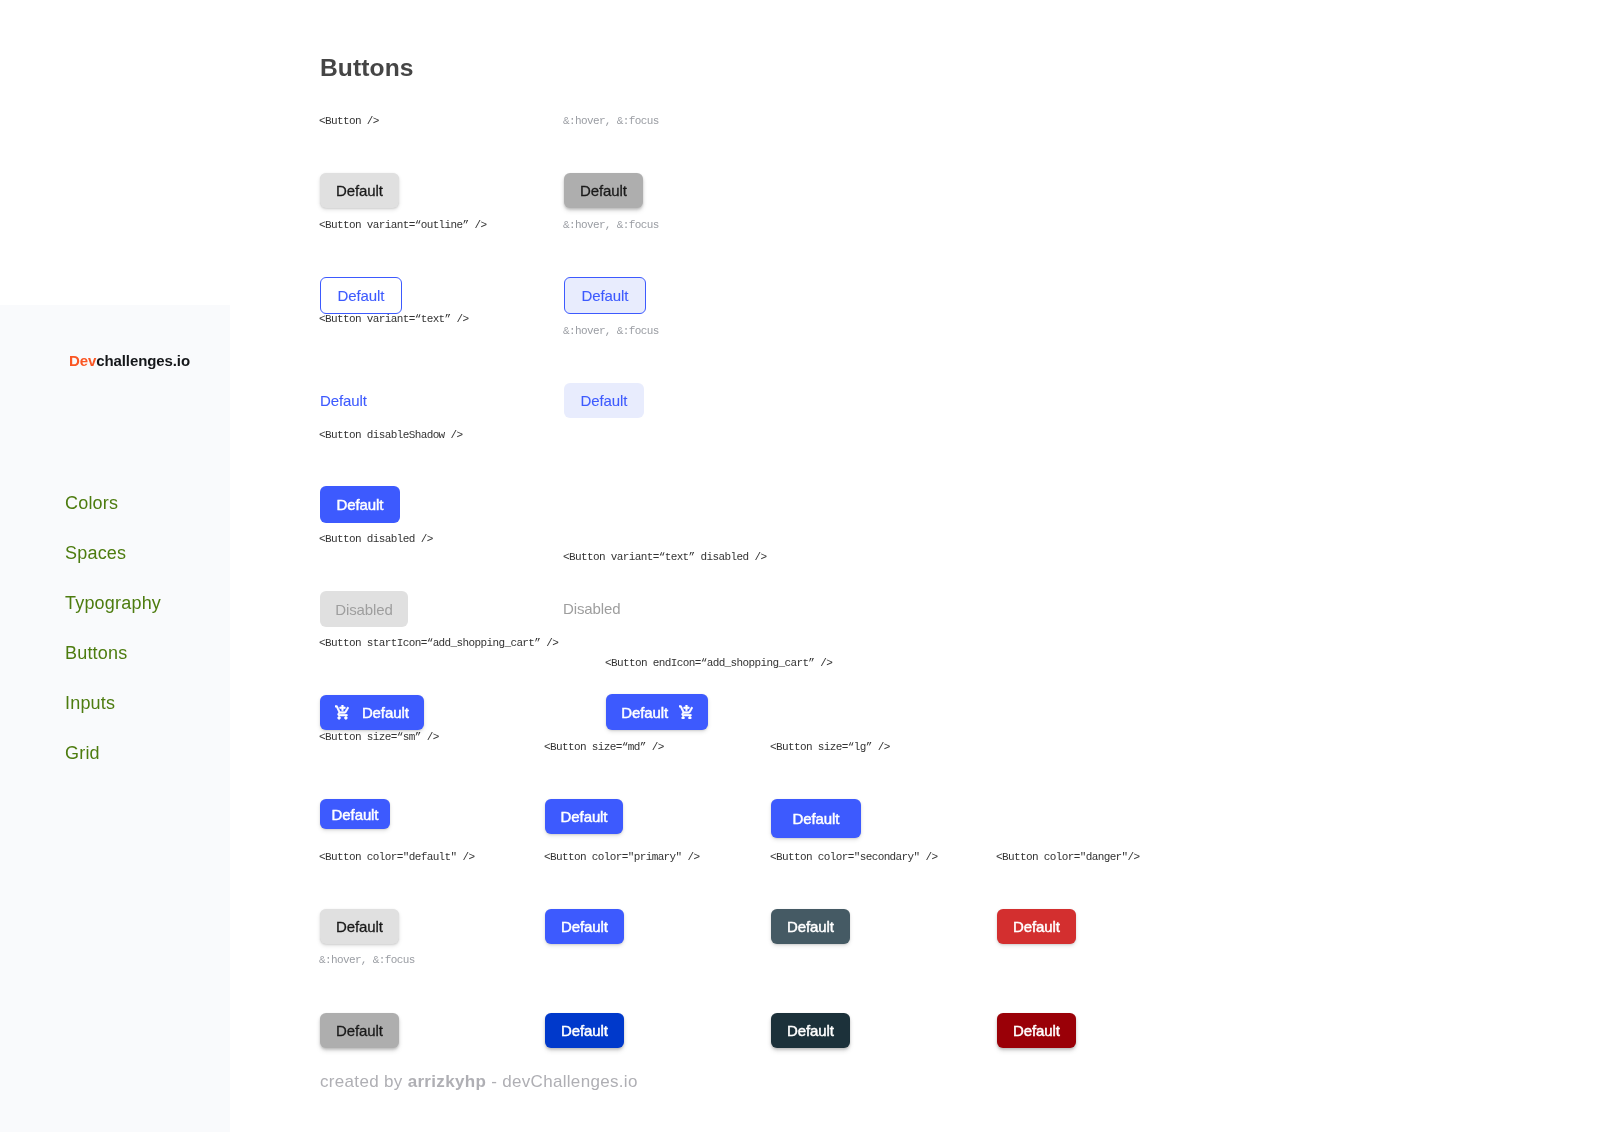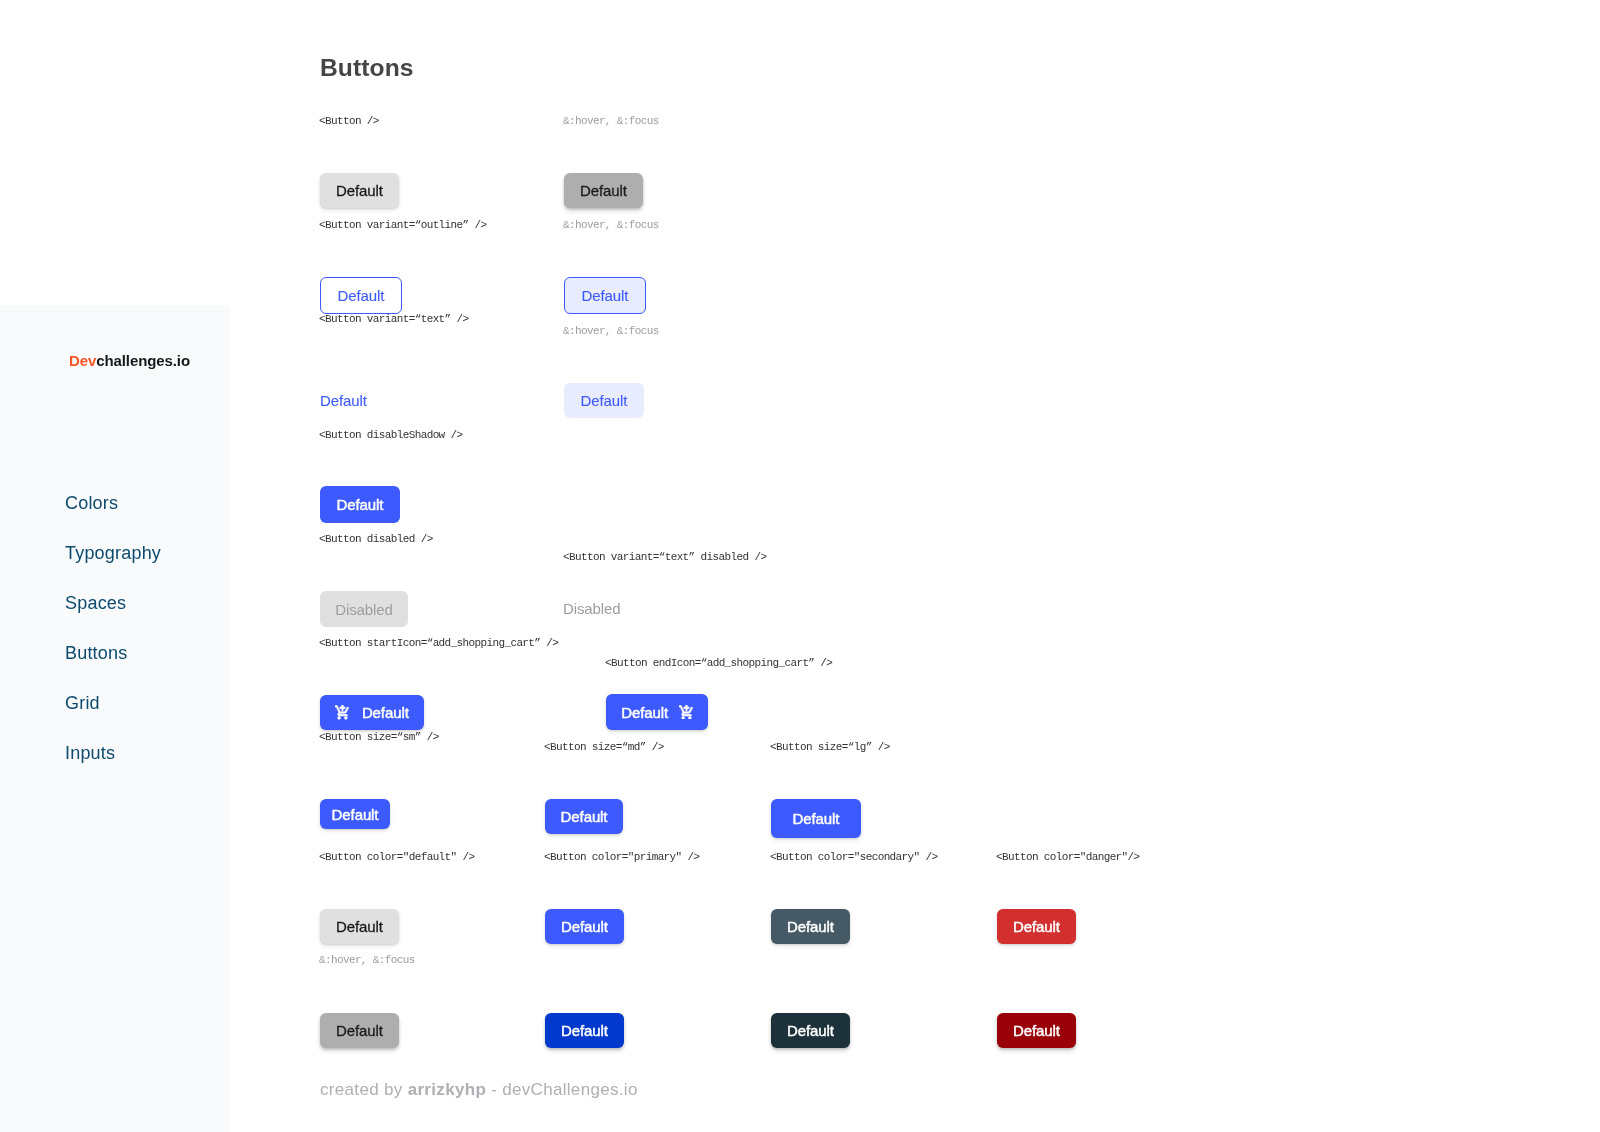--- a/index.html
+++ b/index.html
@@ -20,21 +20,21 @@
   }
   #logo {
     position: absolute; left: 69px; top: 351px;
     font-size: 15px; font-weight: 700; letter-spacing: -0.1px;
     color: #15171A; white-space: nowrap; line-height: 20px;
   }
   #logo .dev { color: #FA5624; }
 
   #navlist { position: absolute; left: 65px; top: 492px; width: 165px; }
   .nav-item {
-    font-size: 18px; color: #0c4a6e; height: 50px; line-height: 22px;
+    font-size: 18px; color: #4d7c0f; height: 50px; line-height: 22px;
     letter-spacing: 0.2px; font-weight: 400; cursor: pointer; white-space: nowrap;
   }
 
   
   #main { position:absolute; left: 320px; top: 0; width: 1280px; height: 1132px; }
   #page-title {
     position: absolute; left: 0px; top: 54px;
     font-size: 24.6px; font-weight: 700; color: #454545; letter-spacing: 0.1px;
     line-height: 28px;
   }
@@ -79,38 +79,38 @@
     box-shadow: 0 2px 3px rgba(0,0,0,.13), 0 3px 5px rgba(0,0,0,.11), 0 1px 2px rgba(0,0,0,.08); }
   .btn-secondary-hover { background:#1C313A; color:#fff; -webkit-text-stroke:0.45px #fff;
     box-shadow: 0 2px 3px rgba(0,0,0,.13), 0 3px 5px rgba(0,0,0,.11), 0 1px 2px rgba(0,0,0,.08); }
   .btn-danger-hover { background:#9A0007; color:#fff; -webkit-text-stroke:0.45px #fff;
     box-shadow: 0 2px 3px rgba(0,0,0,.13), 0 3px 5px rgba(0,0,0,.11), 0 1px 2px rgba(0,0,0,.08); }
 
   .ic { display:block; flex:0 0 auto; width:13.6px; height:14.3px; fill: currentColor; stroke: currentColor; stroke-width:1.1; }
 
   #footer {
     position: absolute; left: 320px; top: 1072px;
-    font-size: 17px; color:#AFAFB4; letter-spacing: 0.32px; line-height: 20px; margin-top: 8px;
+    font-size: 17px; color:#AFAFB4; letter-spacing: 0.32px; line-height: 20px;
   }
   #footer b { font-weight: 700; }
 </style>
 </head>
 <body>
 
 <div id="sidebar"></div>
 
 <div id="logo"><span class="dev">Dev</span><span>challenges.io</span></div>
 
 <div id="navlist">
   <div class="nav-item">Colors</div>
+  <div class="nav-item">Spaces</div>
   <div class="nav-item">Typography</div>
-  <div class="nav-item">Spaces</div>
   <div class="nav-item">Buttons</div>
+  <div class="nav-item">Inputs</div>
   <div class="nav-item">Grid</div>
-  <div class="nav-item">Inputs</div>
 </div>
 
 <div id="main">
   <div id="page-title">Buttons</div>
 
   <div class="label" style="left:-1px; top:114px">&lt;Button /&gt;</div>
   <div class="label muted" style="left:243px; top:114px">&amp;:hover, &amp;:focus</div>
   <button class="btn btn-default" style="left:0px; top:137px; width:79px">Default</button>
   <button class="btn btn-default-hover" style="left:244px; top:137px; width:79px">Default</button>
 

